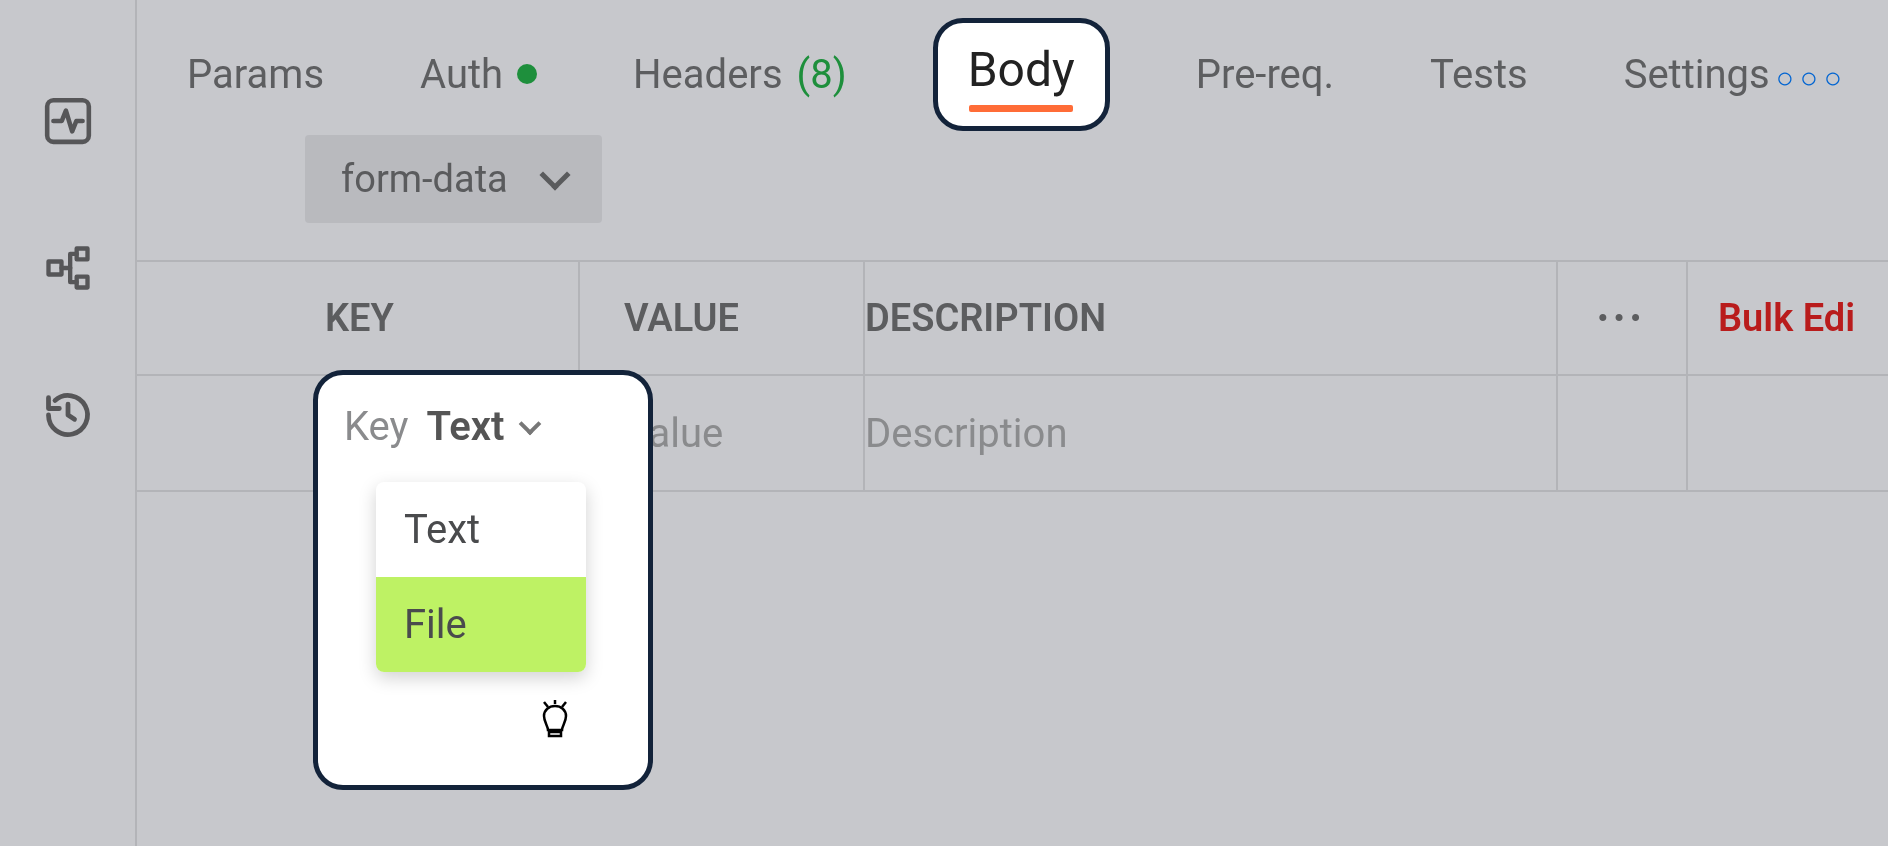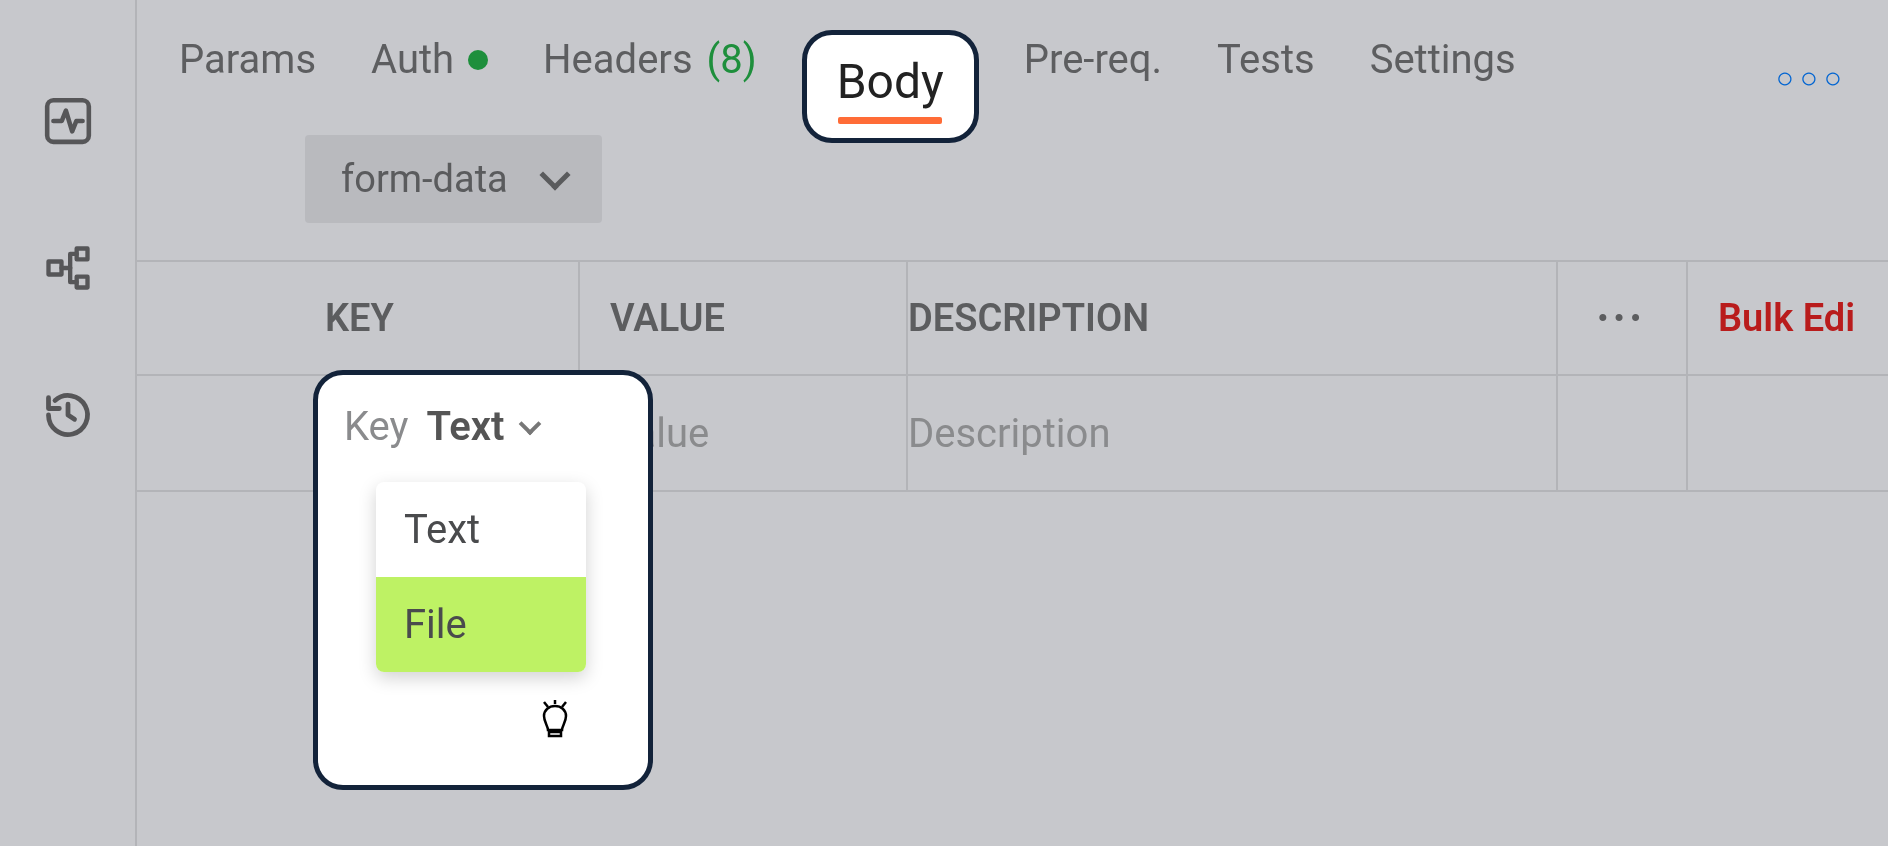--- a/index.html
+++ b/index.html
@@ -27,23 +27,23 @@
     width: 52px; height: 52px;
     color: #565658;
     display: flex; align-items: center; justify-content: center;
   }
   .content {
     position: absolute;
     left: 137px; right: 0; top: 0; bottom: 0;
   }
   .tabs-row {
     display: flex;
-    align-items: flex-start;
-    padding: 30px 24px 0 32px;
-    gap: 35px;
+    align-items: center;
+    padding: 30px 24px 0 40px;
+    gap: 76px;
     height: 118px;
   }
   .tab {
     font-size: 40px;
     color: #5d5e60;
     font-weight: 400;
     padding: 6px 10px 6px 10px;
     position: relative;
     display: flex;
     align-items: center;
@@ -120,21 +120,21 @@
   }
   .header-row, .data-row {
     display: flex;
     border-top: 2px solid #b3b4b8;
     border-bottom: 2px solid #b3b4b8;
     height: 116px;
     align-items: center;
   }
   .data-row { border-top: none; }
   .col-key { width: 285px; border-right: 2px solid #b3b4b8; padding-left: 30px; height:100%; display:flex; align-items:center; }
-  .col-value { width: 328px; border-right: 2px solid #b3b4b8; padding-left: 30px; height:100%; display:flex; align-items:center;}
+  .col-value { width: 285px; border-right: 2px solid #b3b4b8; padding-left: 44px; height:100%; display:flex; align-items:center;}
   .col-desc { flex: 1; border-right: 2px solid #b3b4b8; height:100%; display:flex; align-items:center;}
   .col-more { width: 130px; border-right: 2px solid #b3b4b8; display:flex; align-items:center; justify-content:center; height:100%;}
   .col-bulk { width: 200px; padding-left: 30px; height:100%; display:flex; align-items:center;}
   .col-handle { width: 158px; height:100%; }
   .th {
     font-size: 38px;
     color: #5c5d5f;
     font-weight: 600;
   }
   .dots-dark {

